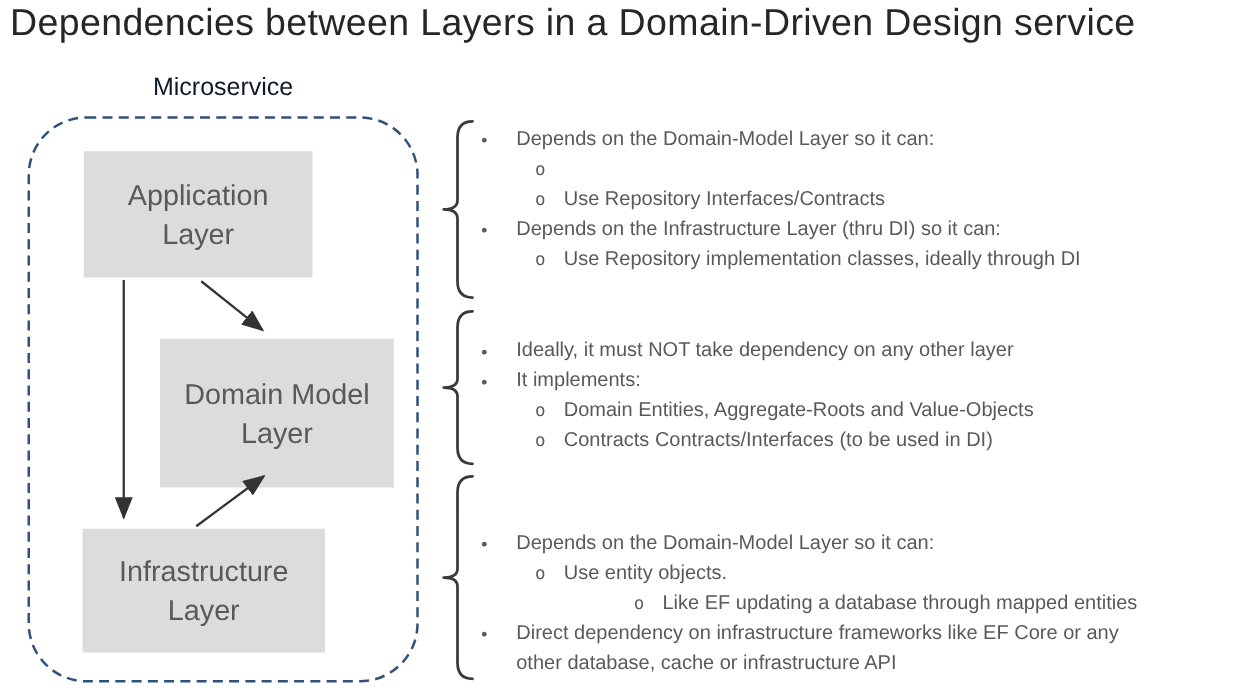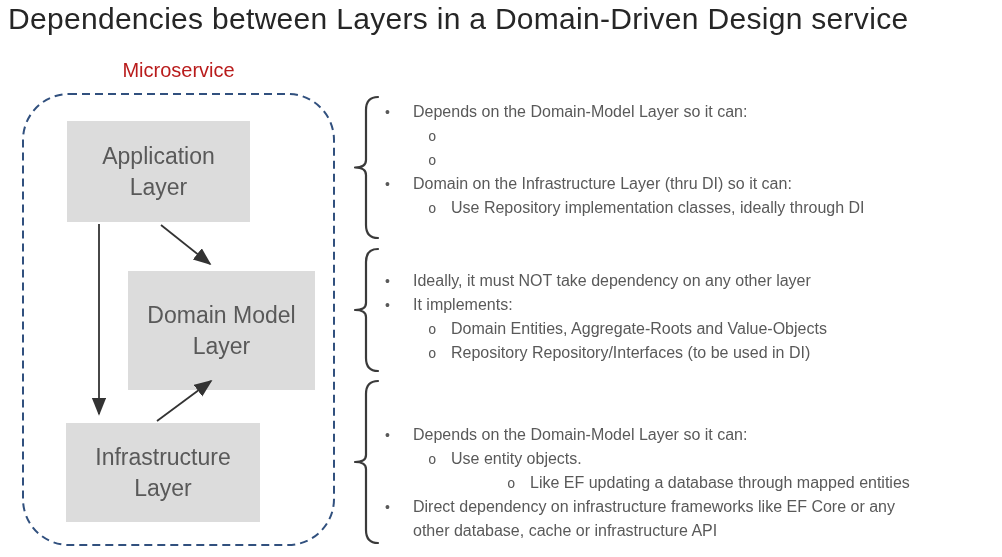--- a/index.html
+++ b/index.html
@@ -11,21 +11,21 @@
     overflow:hidden;
     padding-left:22px;
   }
   .slide-title{
     position:absolute;left:8px;top:2px;width:990px;
     font-size:30px;letter-spacing:.3px;color:#262626;
     white-space:nowrap;
   }
   .ms-label{
     position:absolute;left:22px;top:59px;width:313px;
-    text-align:center;font-size:20px;color:#b91c1c;
+    text-align:center;font-size:20px;color:#0f172a;
   }
   .layer-box{
     position:absolute;
     background:#dcdcdc;
     color:#595959;
     display:flex;align-items:center;justify-content:center;
     text-align:center;
     font-size:23px;line-height:1.32;
     padding:0 12px;box-sizing:border-box;
   }
@@ -94,24 +94,25 @@
   <div class="notes notes-1">
     <div class="note-row lvl1">
       <span class="note-marker">•</span>
       <span class="note-text">Depends on the Domain-Model Layer so it can:</span>
     </div>
     <div class="note-row lvl2">
       <span class="note-marker">o</span>
     </div>
     <div class="note-row lvl2">
       <span class="note-marker">o</span>
+      <span class="note-text">Use Repository Interfaces/Contracts</span>
     </div>
     <div class="note-row lvl1">
       <span class="note-marker">•</span>
-      <span class="note-text">Domain on the Infrastructure Layer (thru DI) so it can:</span>
+      <span class="note-text">Depends on the Infrastructure Layer (thru DI) so it can:</span>
     </div>
     <div class="note-row lvl2">
       <span class="note-marker">o</span>
       <span class="note-text">Use Repository implementation classes, ideally through DI</span>
     </div>
   </div>
 
   <div class="notes notes-2">
     <div class="note-row lvl1">
       <span class="note-marker">•</span>
@@ -120,21 +121,21 @@
     <div class="note-row lvl1">
       <span class="note-marker">•</span>
       <span class="note-text">It implements:</span>
     </div>
     <div class="note-row lvl2">
       <span class="note-marker">o</span>
       <span class="note-text">Domain Entities, Aggregate-Roots and Value-Objects</span>
     </div>
     <div class="note-row lvl2">
       <span class="note-marker">o</span>
-      <span class="note-text">Repository Repository/Interfaces (to be used in DI)</span>
+      <span class="note-text">Contracts Contracts/Interfaces (to be used in DI)</span>
     </div>
   </div>
 
   <div class="notes notes-3">
     <div class="note-row lvl1">
       <span class="note-marker">•</span>
       <span class="note-text">Depends on the Domain-Model Layer so it can:</span>
     </div>
     <div class="note-row lvl2">
       <span class="note-marker">o</span>

